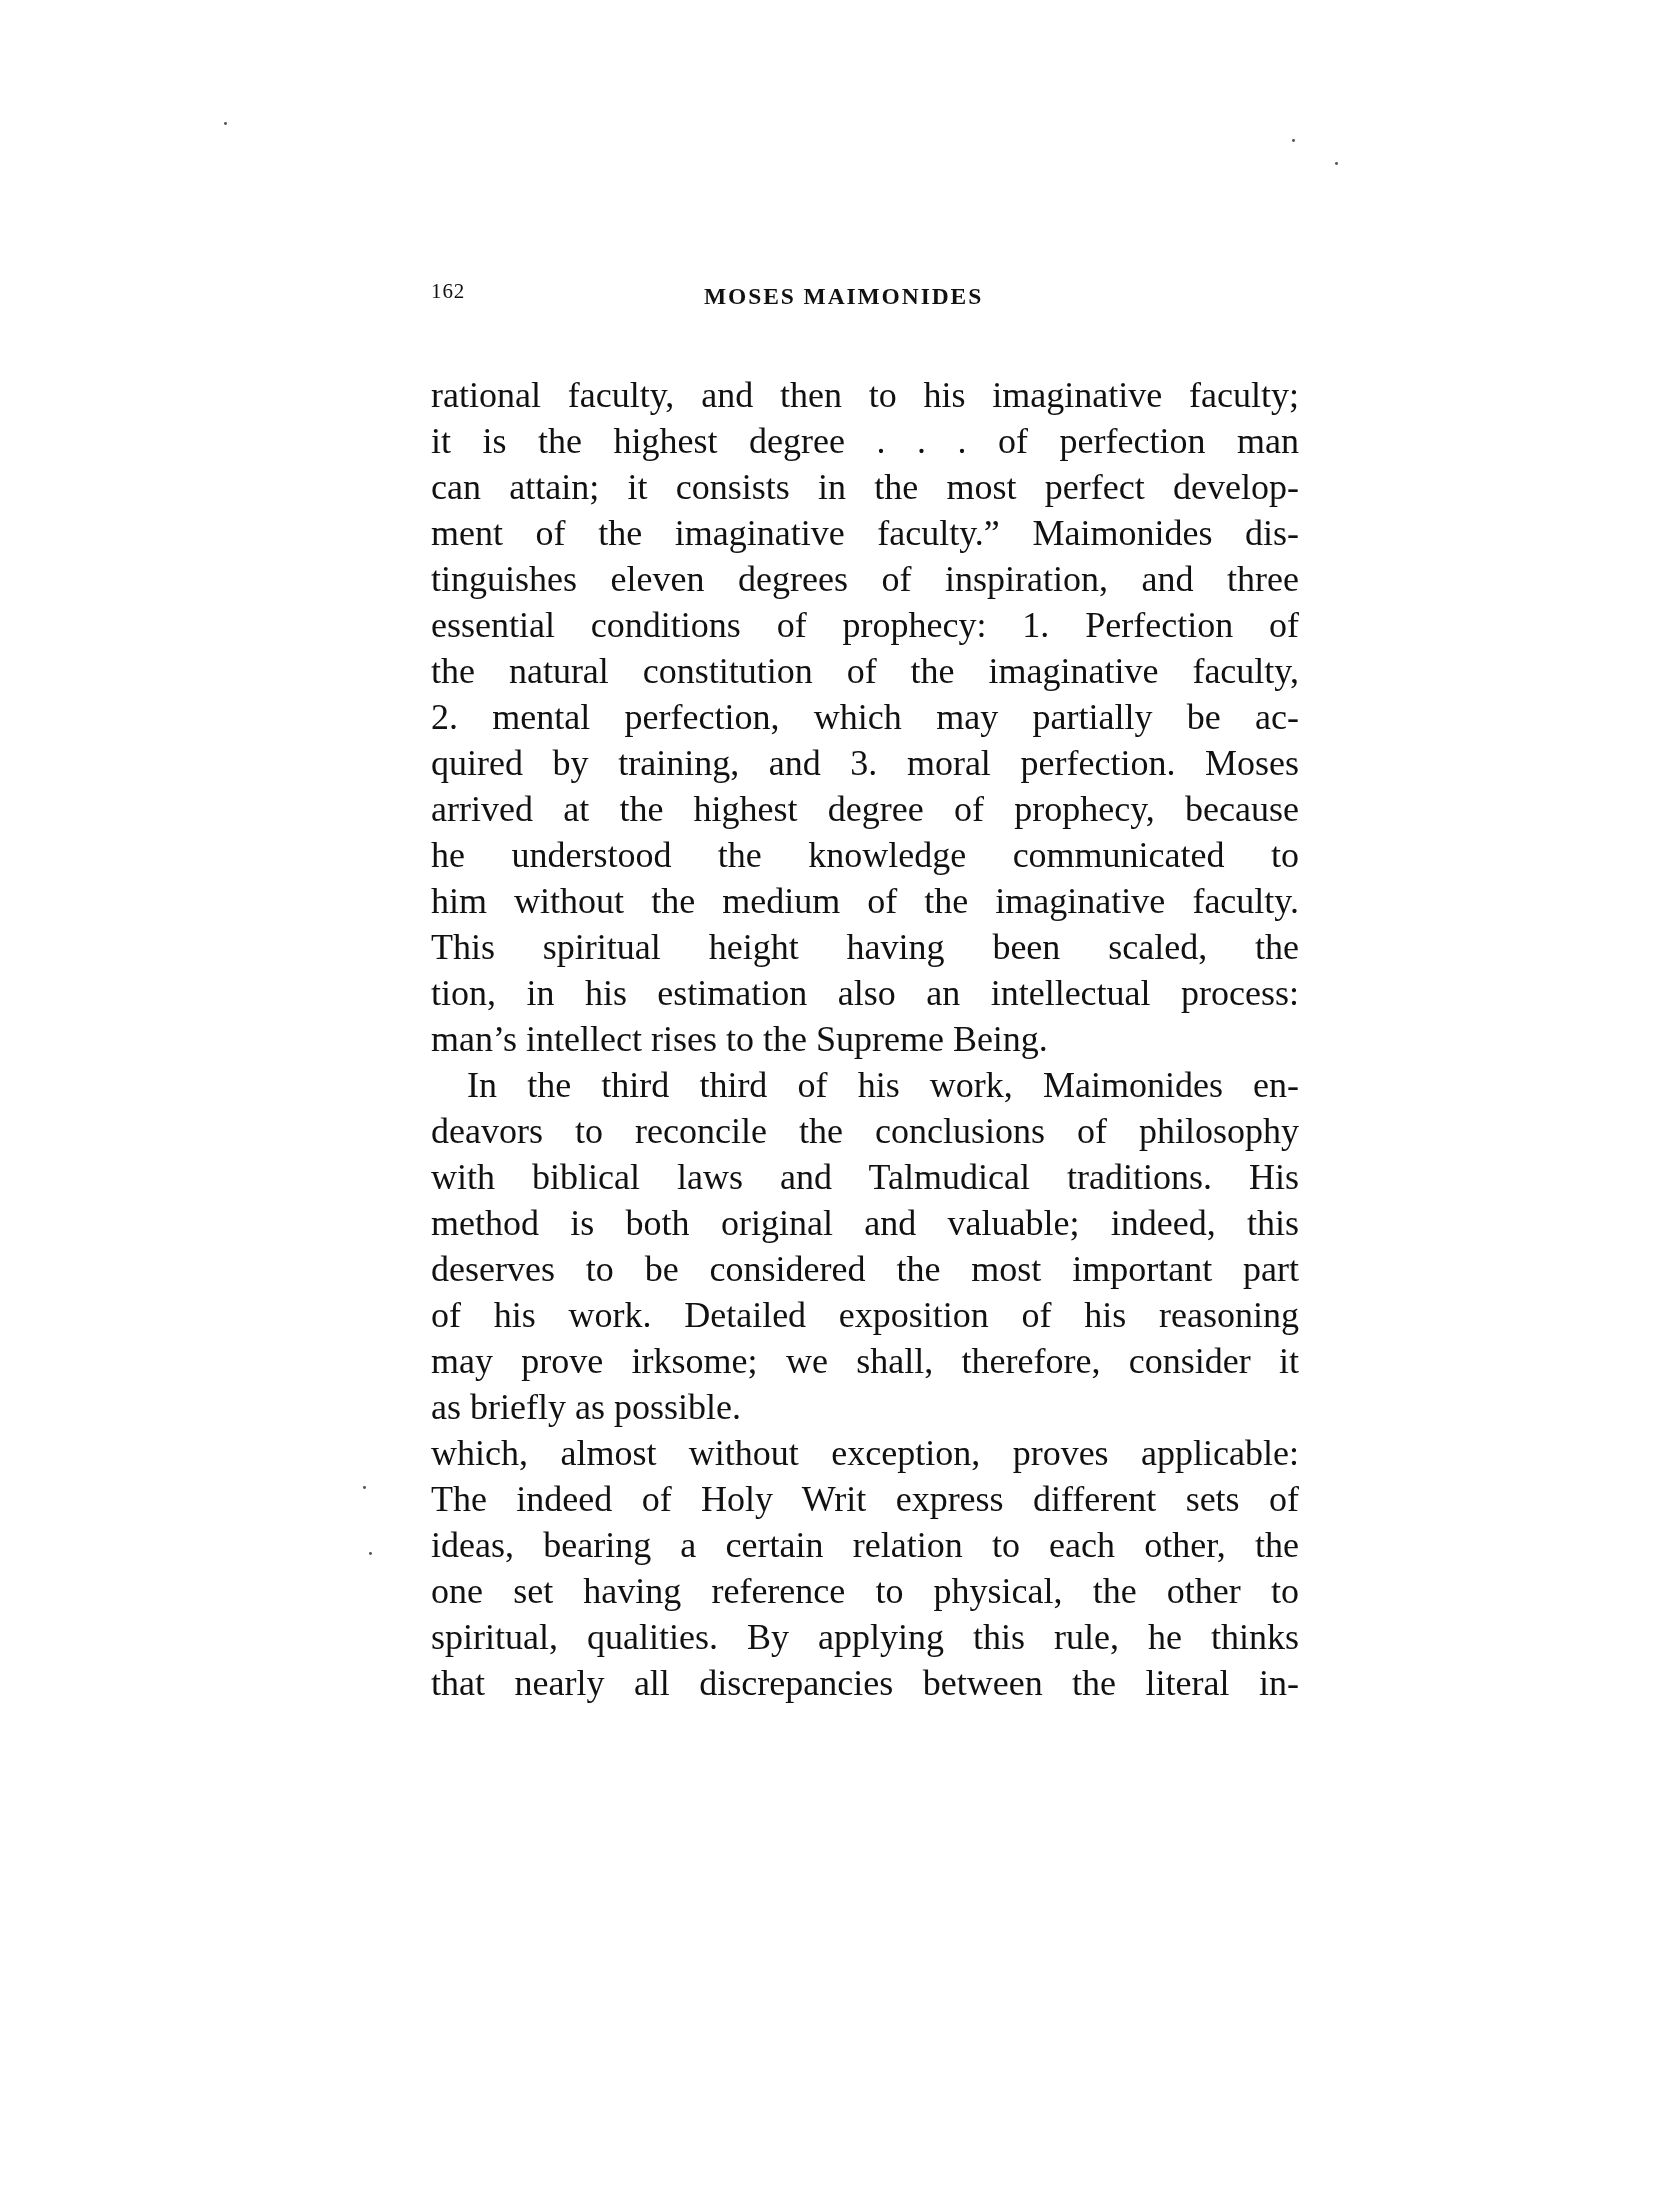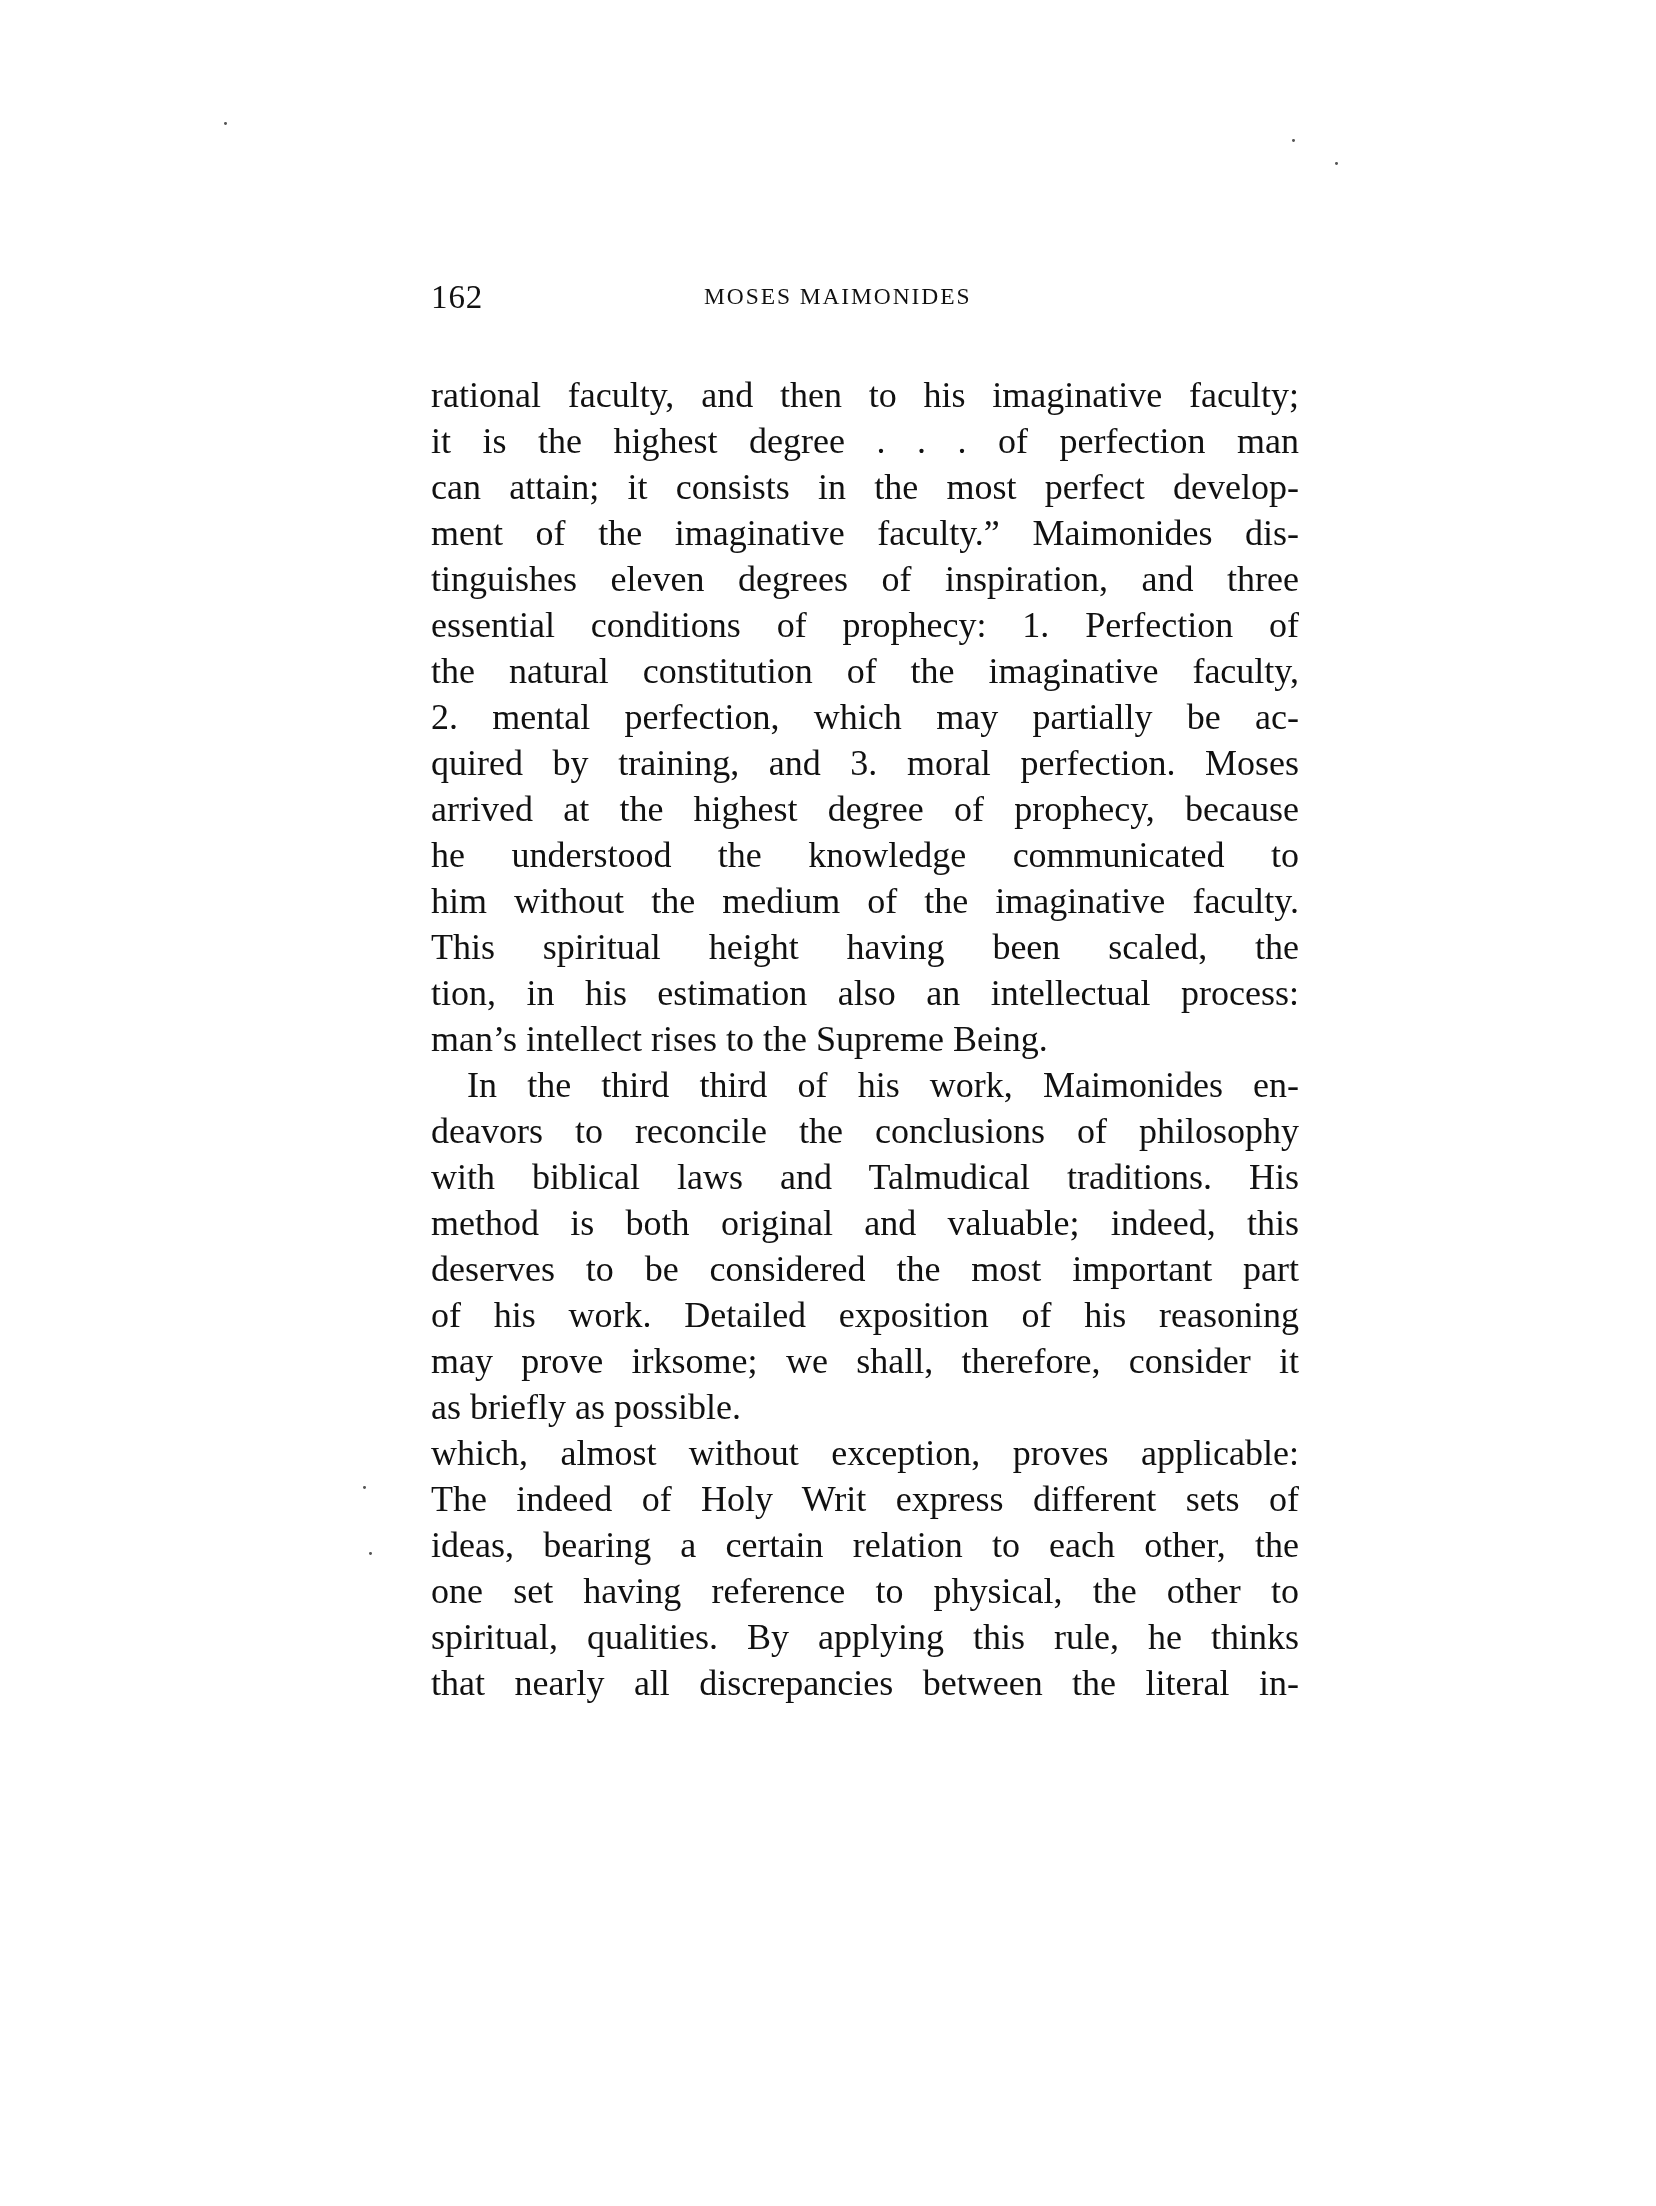--- a/index.html
+++ b/index.html
@@ -26,29 +26,29 @@
       position: absolute;
       left: 431px;
       top: 279px;
       width: 866px;
       height: 38px;
     }
     .page-number {
       position: absolute;
       left: 0;
       top: 0;
-      font-size: 33px;
+      font-size: 21px;
       letter-spacing: 0.9px;
     }
     .running-title {
       position: absolute;
       left: 273px;
       top: 3.8px;
       font-size: 23.5px;
-      font-weight: normal;
+      font-weight: bold;
       letter-spacing: 1.9px;
     }
     .body-text {
       position: absolute;
       left: 431px;
       top: 372px;
       width: 868px;
     }
     .line {
       display: block;

